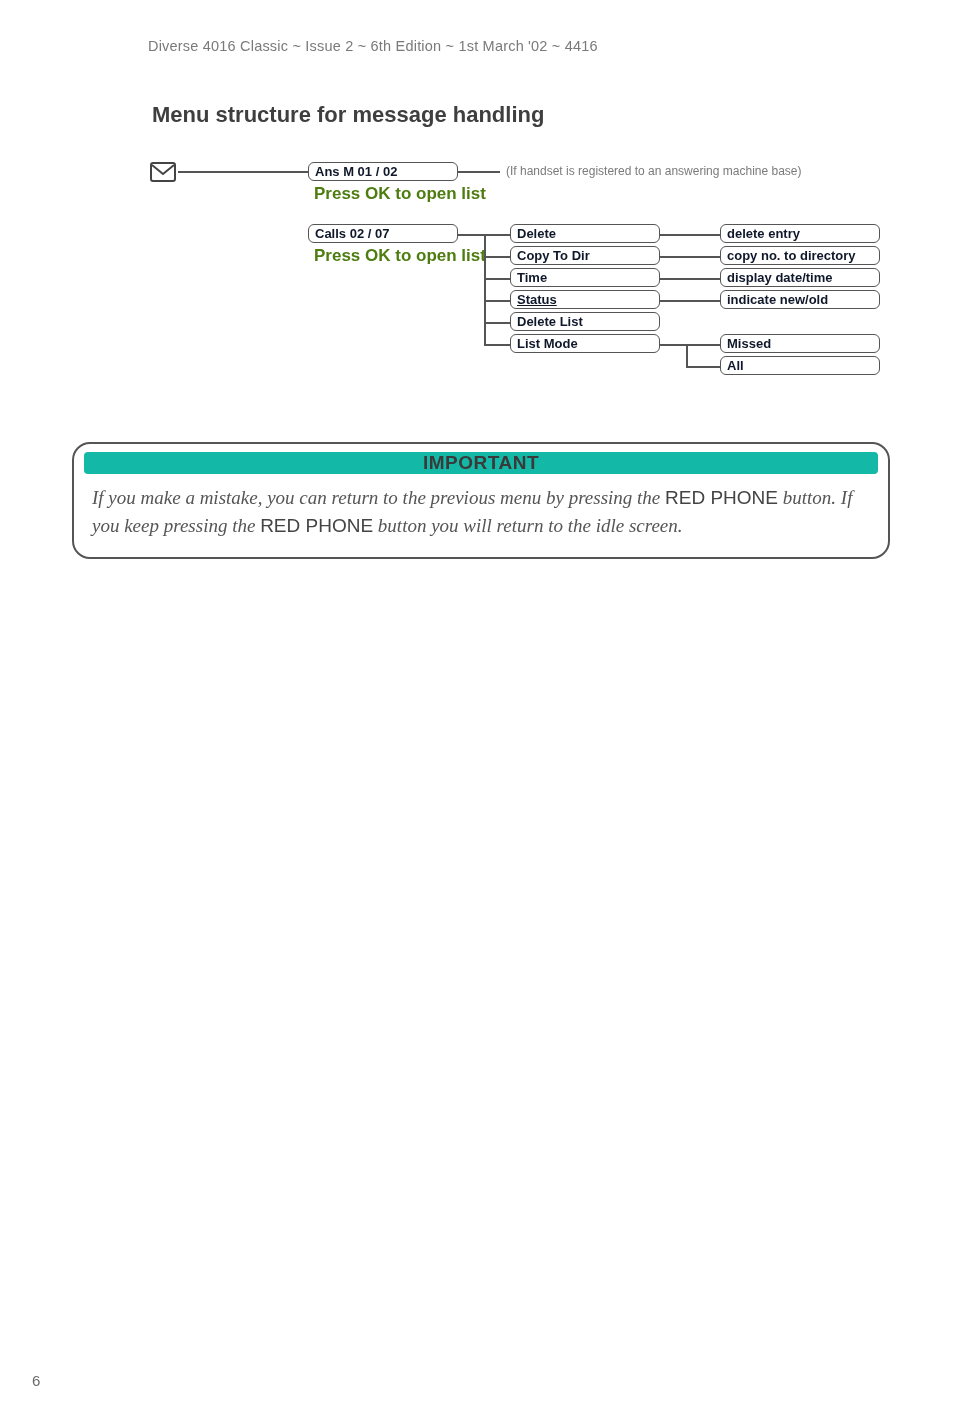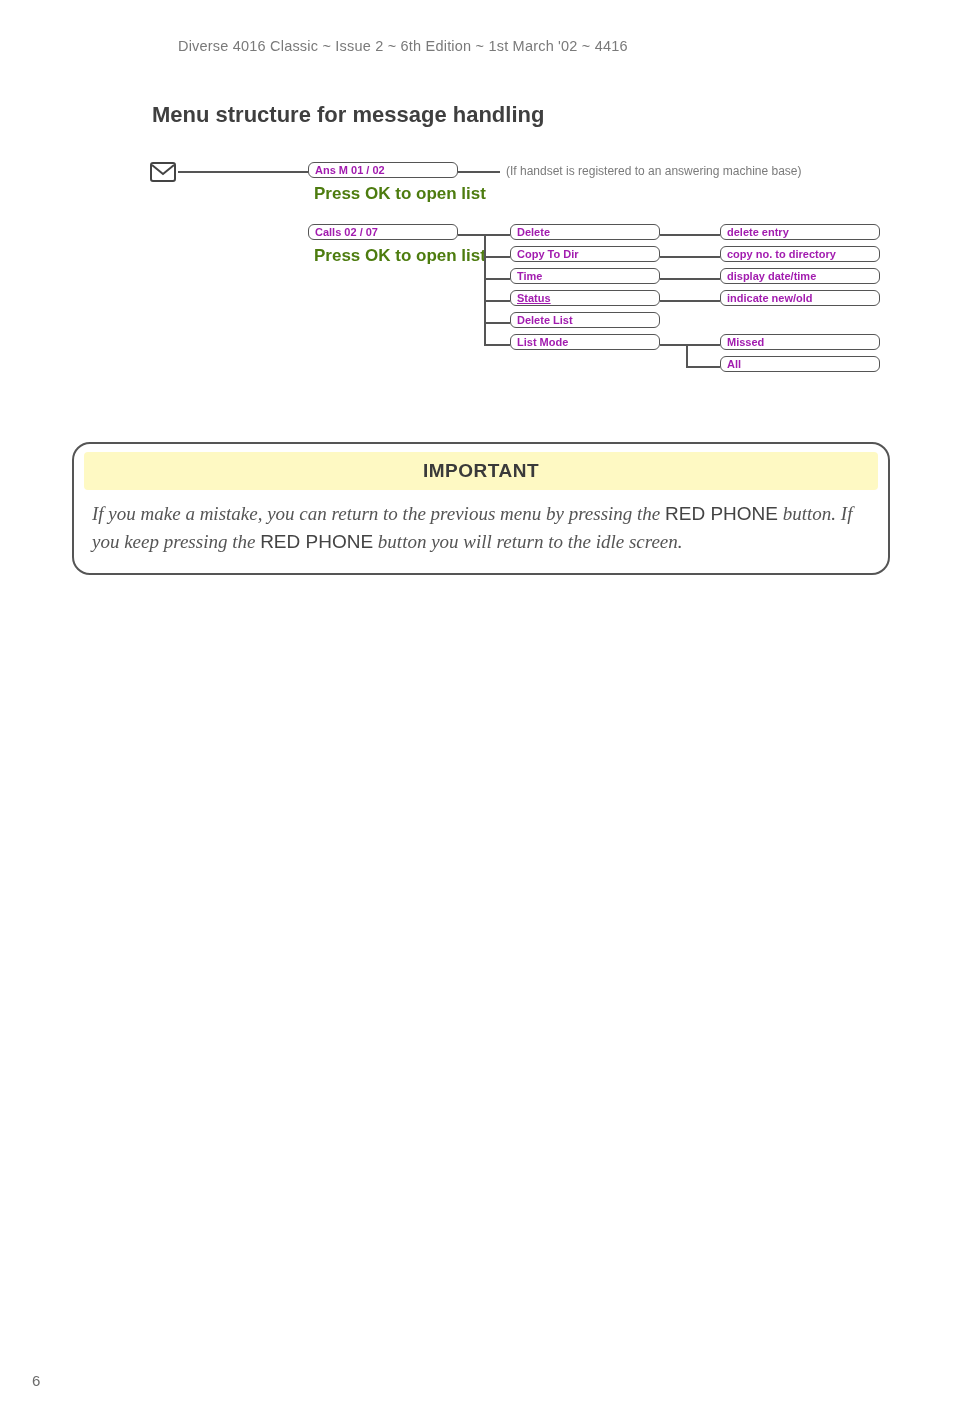--- a/index.html
+++ b/index.html
@@ -1,27 +1,27 @@
 <!DOCTYPE html>
 <html><head>
 <meta charset="utf-8">
 <style>
   * { box-sizing: border-box; margin: 0; padding: 0; }
   html, body { width: 954px; height: 1419px; background: #fff; font-family: Arial, Helvetica, sans-serif; color: #4a4a4a; }
   .page { width: 954px; height: 1419px; position: relative; padding: 38px 60px 40px 82px; }
-  .header-line { font-size: 14.5px; color: #7a7a7a; margin-left: 96px; margin-bottom: 48px; letter-spacing: 0.2px; }
+  .header-line { font-size: 14.5px; color: #7a7a7a; margin-left: 66px; margin-bottom: 48px; letter-spacing: 0.2px; }
   .section-title { font-size: 22px; font-weight: bold; color: #3f3f3f; margin-left: 70px; margin-bottom: 34px; }
   .diagram { position: relative; width: 100%; height: 260px; margin-bottom: 20px; }
   .mail-icon { position: absolute; left: 68px; top: 0; }
-  .node { position: absolute; border: 1.5px solid #555; border-radius: 6px; padding: 1px 6px 1px 6px; font-size: 11px; font-weight: bold; color: #a21caf; background: #fff; white-space: nowrap; }
+  .node { position: absolute; border: 1.5px solid #555; border-radius: 6px; padding: 1px 6px 1px 6px; font-size: 13px; font-weight: bold; color: #0f172a; background: #fff; white-space: nowrap; }
   .sub { position: absolute; font-size: 17px; font-weight: bold; color: #4d7c0f; white-space: nowrap; text-align: center; }
   .note { position: absolute; font-size: 12px; color: #7a7a7a; white-space: nowrap; }
   .line { position: absolute; background: #555; }
   .callout { border: 2px solid #555; border-radius: 18px; margin: 0 4px 0 -10px; padding: 0 0 18px 0; }
-  .callout-title-bar { background: #fef9c3; border-radius: 4px; margin: 8px 10px 10px 10px; text-align: center; padding: 8px 0; }
+  .callout-title-bar { background: #14b8a6; border-radius: 4px; margin: 8px 10px 10px 10px; text-align: center; padding: 0 0; }
   .callout-title { font-size: 19px; font-weight: 900; color: #3a3a3a; letter-spacing: 0.5px; }
   .callout-body { padding: 0 18px; font-size: 19px; line-height: 1.45; color: #555; font-family: Georgia, 'Times New Roman', serif; font-style: italic; }
   .callout-body .bold { font-weight: normal; font-style: normal; font-family: Arial, Helvetica, sans-serif; color: #444; }
   .pagenum { position: absolute; left: 32px; bottom: 30px; font-size: 15px; color: #6a6a6a; }
 </style>
 </head>
 <body>
 
 <div class="page">
 

